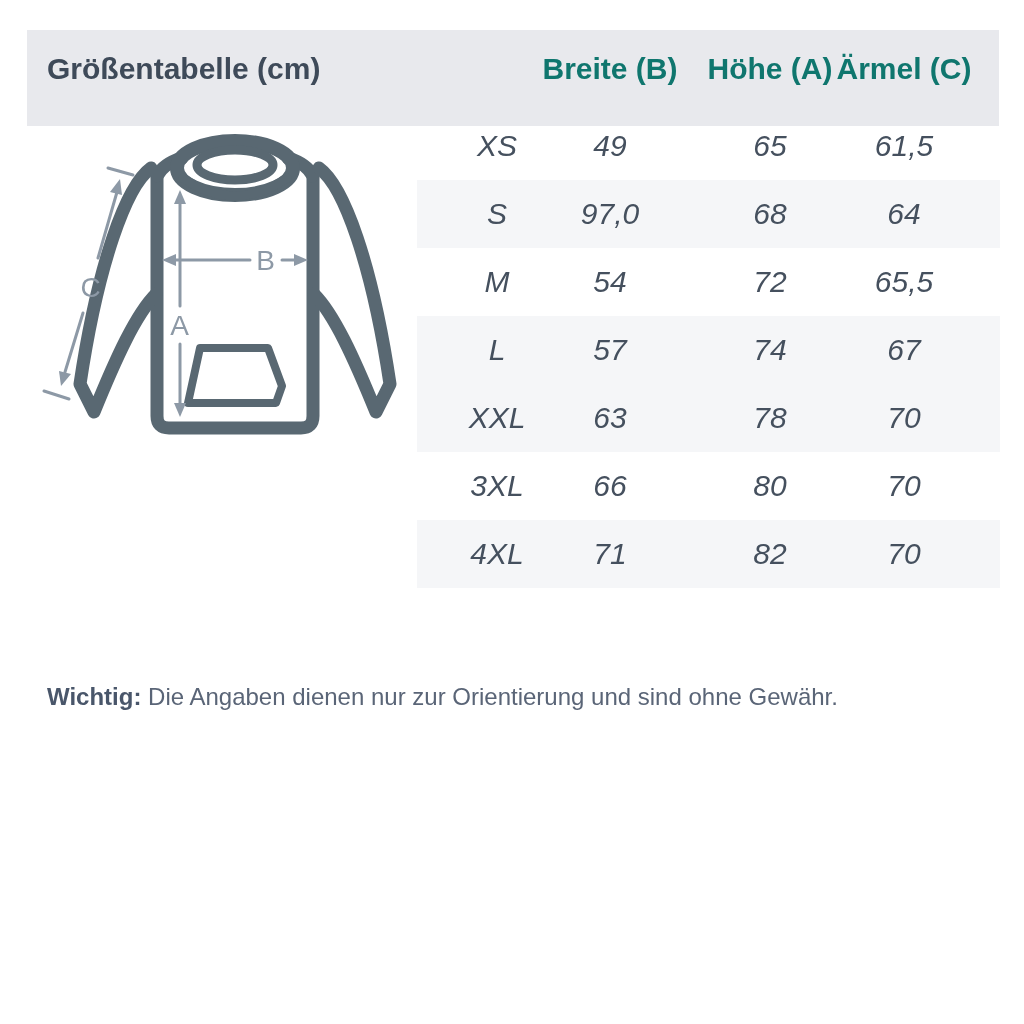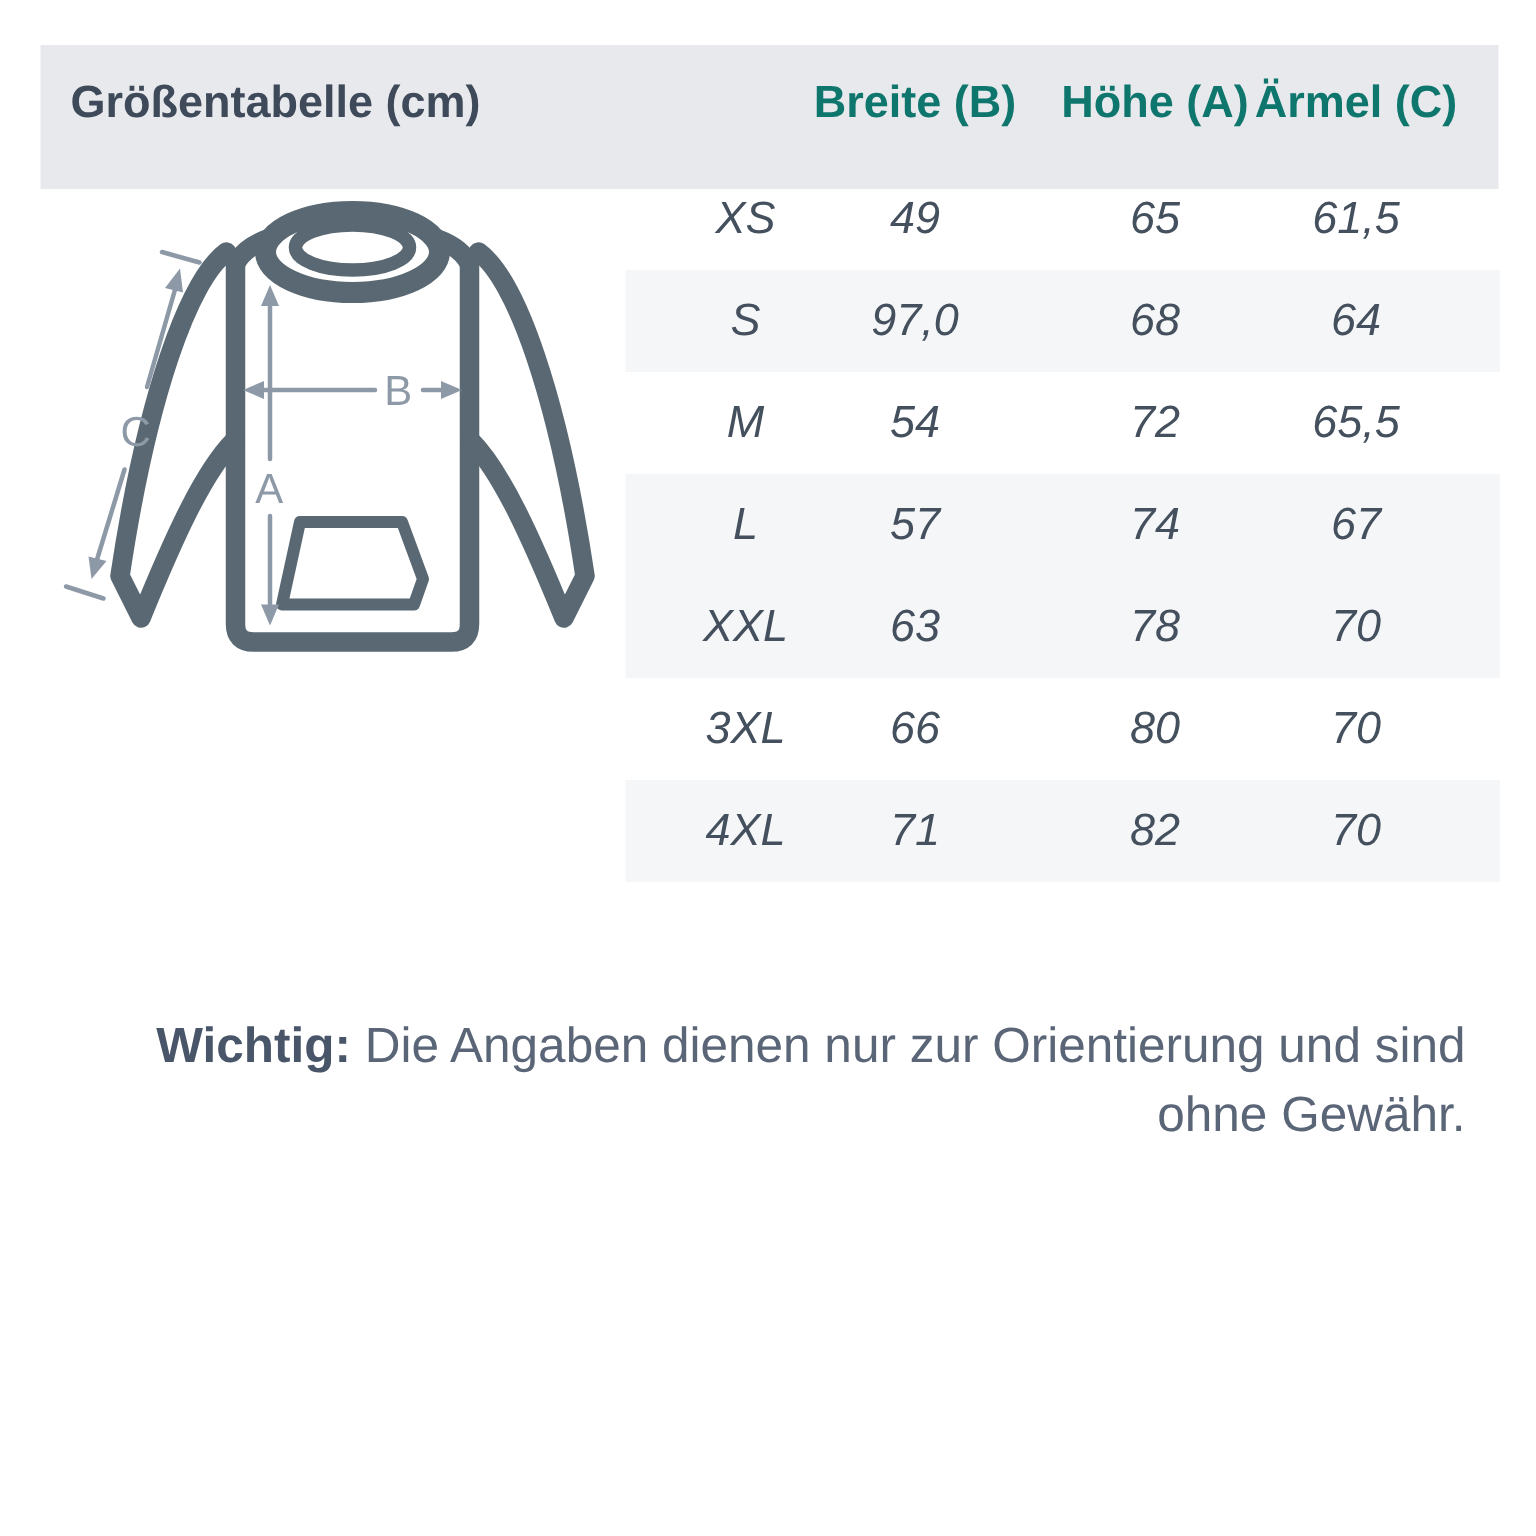--- a/index.html
+++ b/index.html
@@ -69,24 +69,23 @@
   }
   .cell.size   { left: 80px; }
   .cell.breite { left: 193px; }
   .cell.hoehe  { left: 353px; }
   .cell.aermel { left: 487px; }
 
   .footer {
     position: absolute;
     left: 47px; top: 674px;
     width: 930px;
-    font-size: 33px;
+    font-size: 24px;
     line-height: 46px;
     color: #5a6577;
-    text-align: right;
   }
   .footer b { color: #49566a; }
 </style>
 </head>
 <body>
 
 <div class="header-bar">
   <div class="header-title">Größentabelle (cm)</div>
   <div class="col-head c-breite">Breite (B)</div>
   <div class="col-head c-hoehe">Höhe (A)</div>

